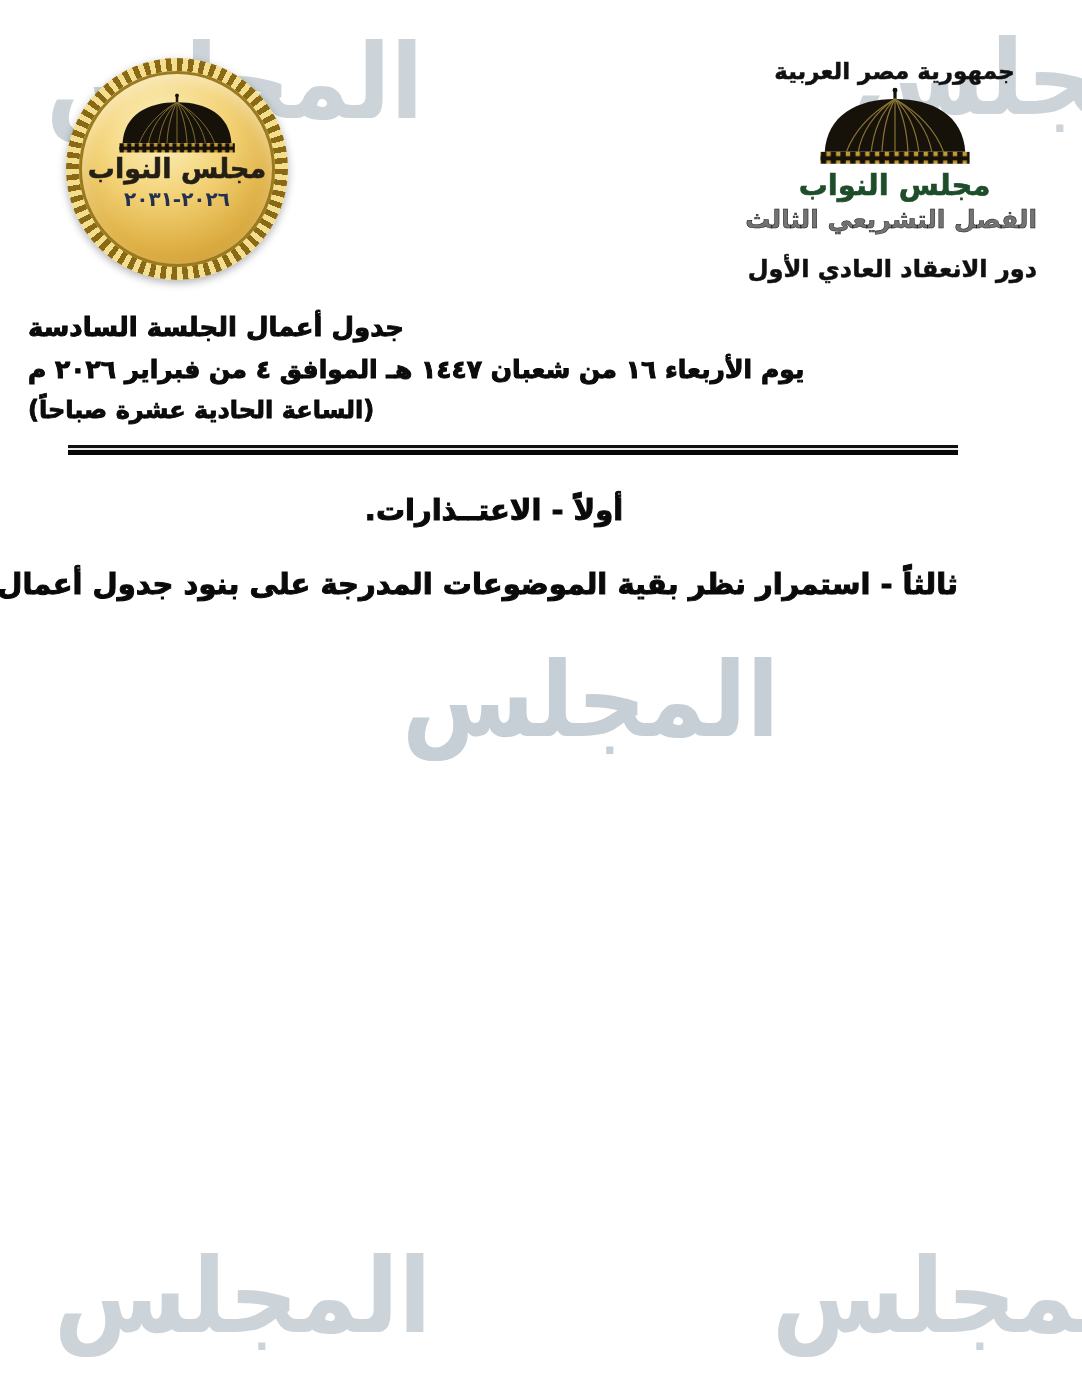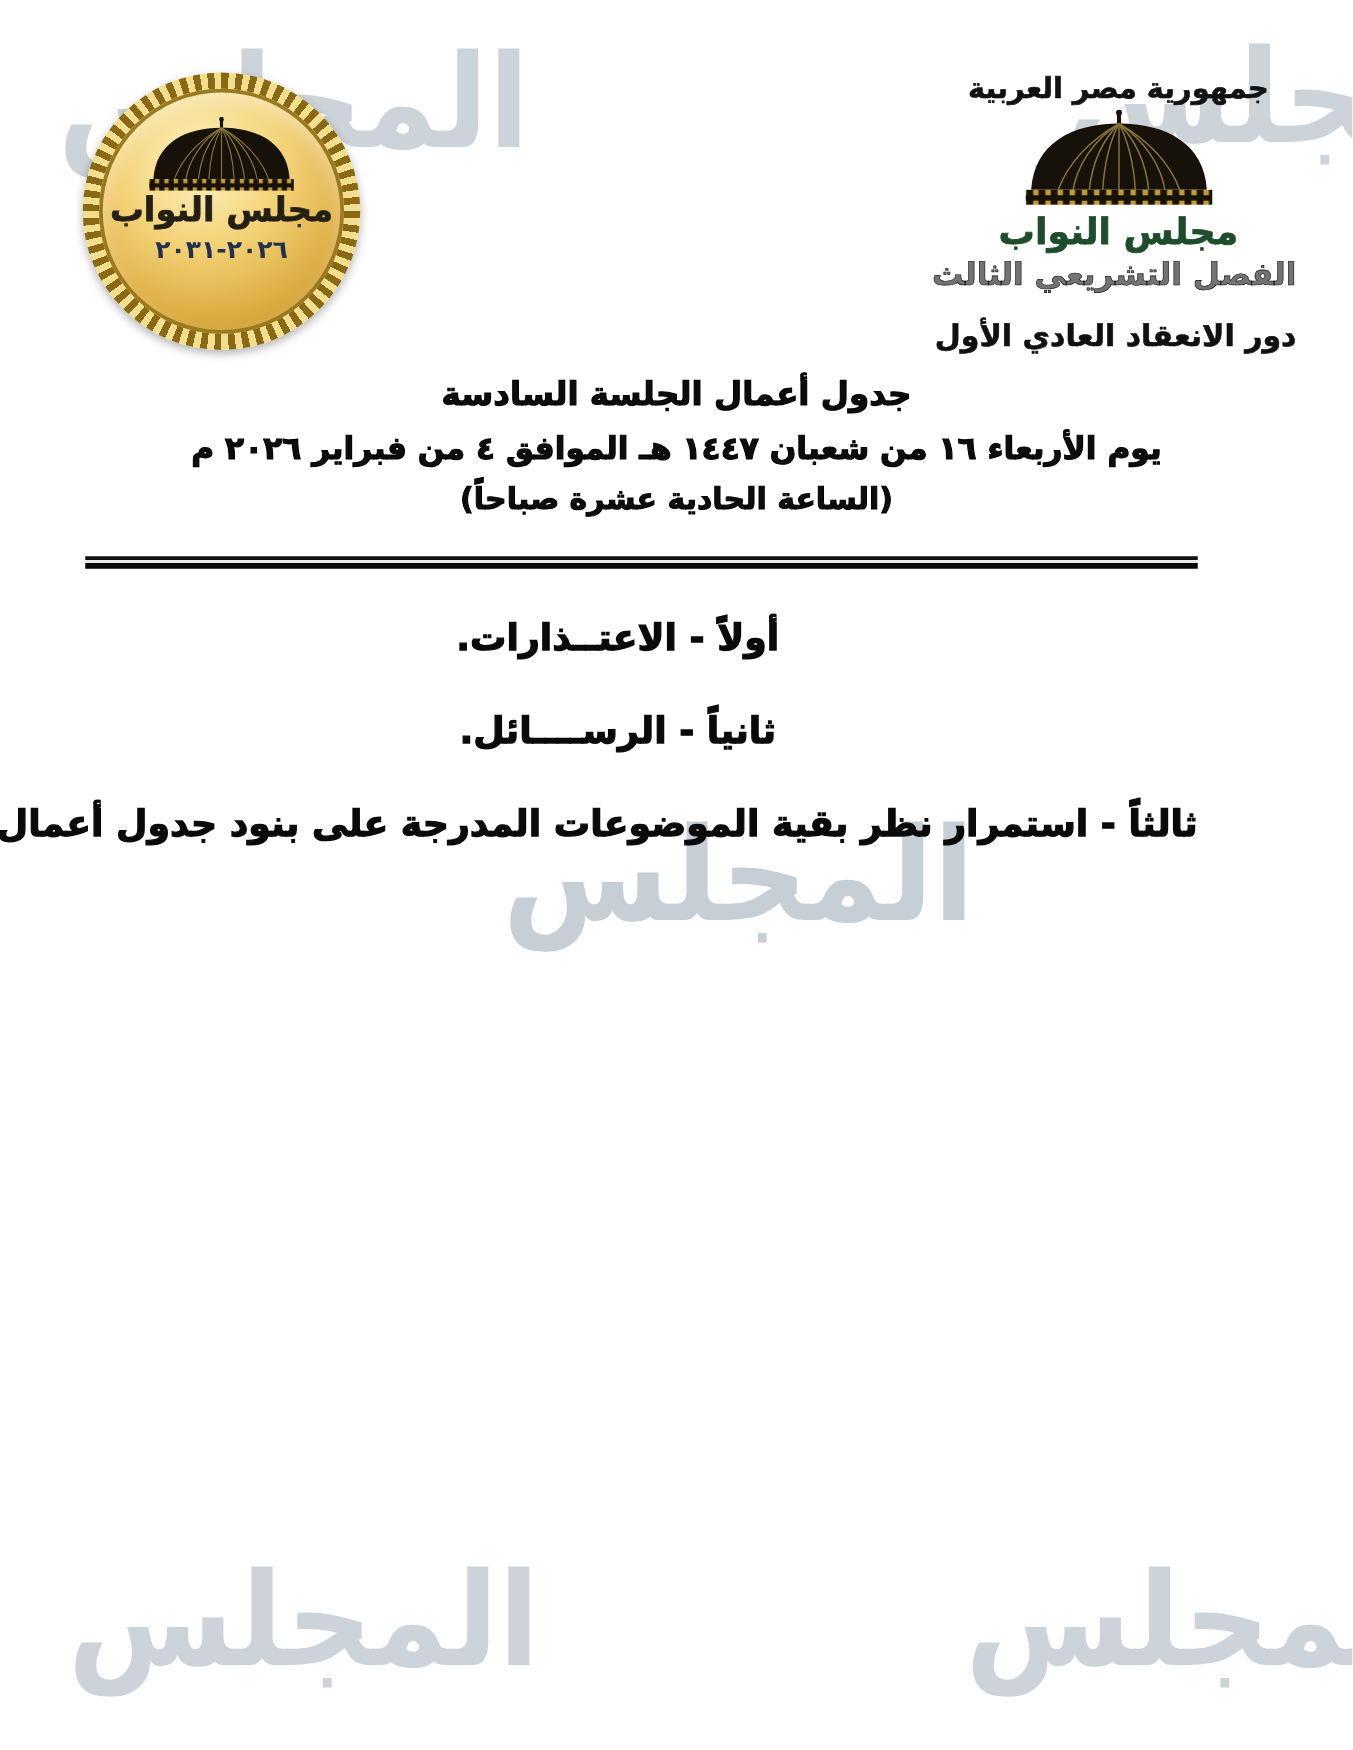--- a/index.html
+++ b/index.html
@@ -76,22 +76,22 @@
     font-size:25px;font-weight:bold;color:#737373;margin-top:3px;
     white-space:nowrap;-webkit-text-stroke:0.5px #101010;
   }
   .emblem-session{
     font-size:24px;font-weight:bold;color:#101010;margin-top:21px;
     white-space:nowrap;-webkit-text-stroke:0.5px #101010;
   }
 
   
   .header{
-    position:absolute;left:0;right:0;top:301px;
-    text-align:center;z-index:1;
+    position:absolute;left:0;right:0;top:312px;
+    text-align:left;z-index:1;padding-left:28px;
   }
   .header-title{
     font-size:26px;font-weight:bold;
     -webkit-text-stroke:0.9px #000;
     margin-bottom:13px;
   }
   .header-date{
     font-size:25px;font-weight:bold;
     -webkit-text-stroke:0.9px #000;
     margin-bottom:12px;
@@ -192,17 +192,16 @@
   <div class="header">
     <div class="header-title">جدول أعمال الجلسة السادسة</div>
     <div class="header-date">يوم الأربعاء ١٦ من شعبان ١٤٤٧ هـ الموافق ٤ من فبراير ٢٠٢٦ م</div>
     <div class="header-time">(الساعة الحادية عشرة صباحاً)</div>
   </div>
 
   <div class="rule"></div>
 
   <div class="agenda">
     <div class="agenda-item">أولاً - الاعتــذارات.</div>
-    <div class="agenda-item">ثانياً - الرســــائل.</div>
     <div class="agenda-item">ثالثاً - استمرار نظر بقية الموضوعات المدرجة على بنود جدول أعمال الجلسة السابقة.</div>
   </div>
 
 </div>
 
 </body></html>

